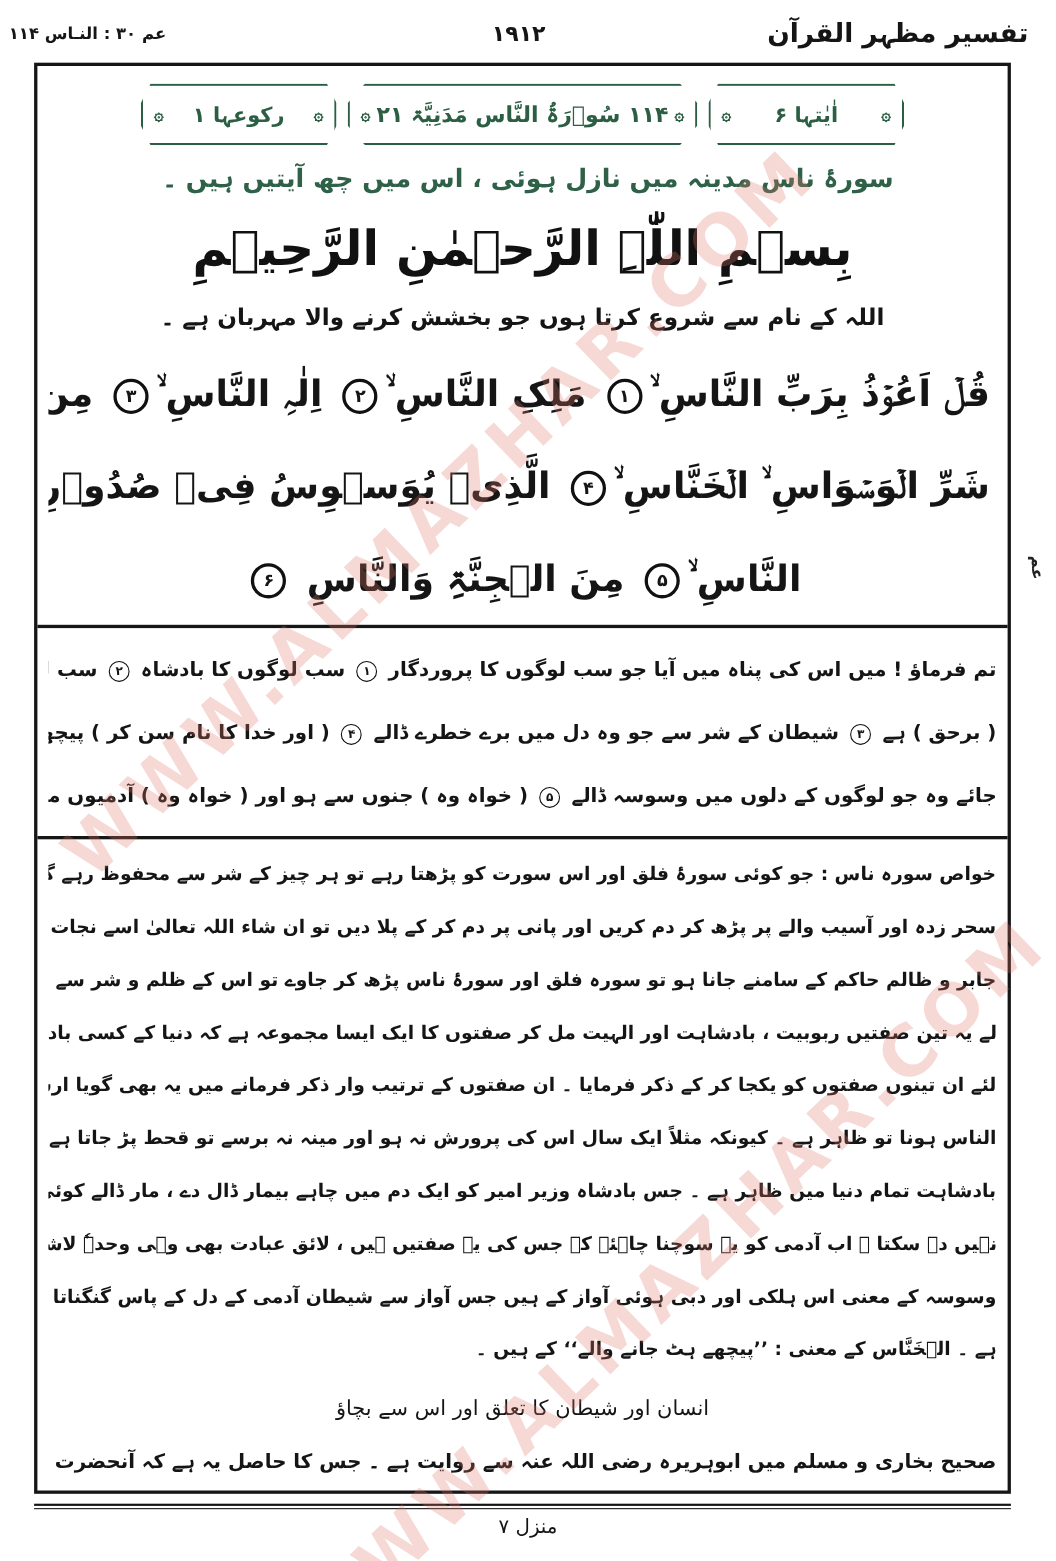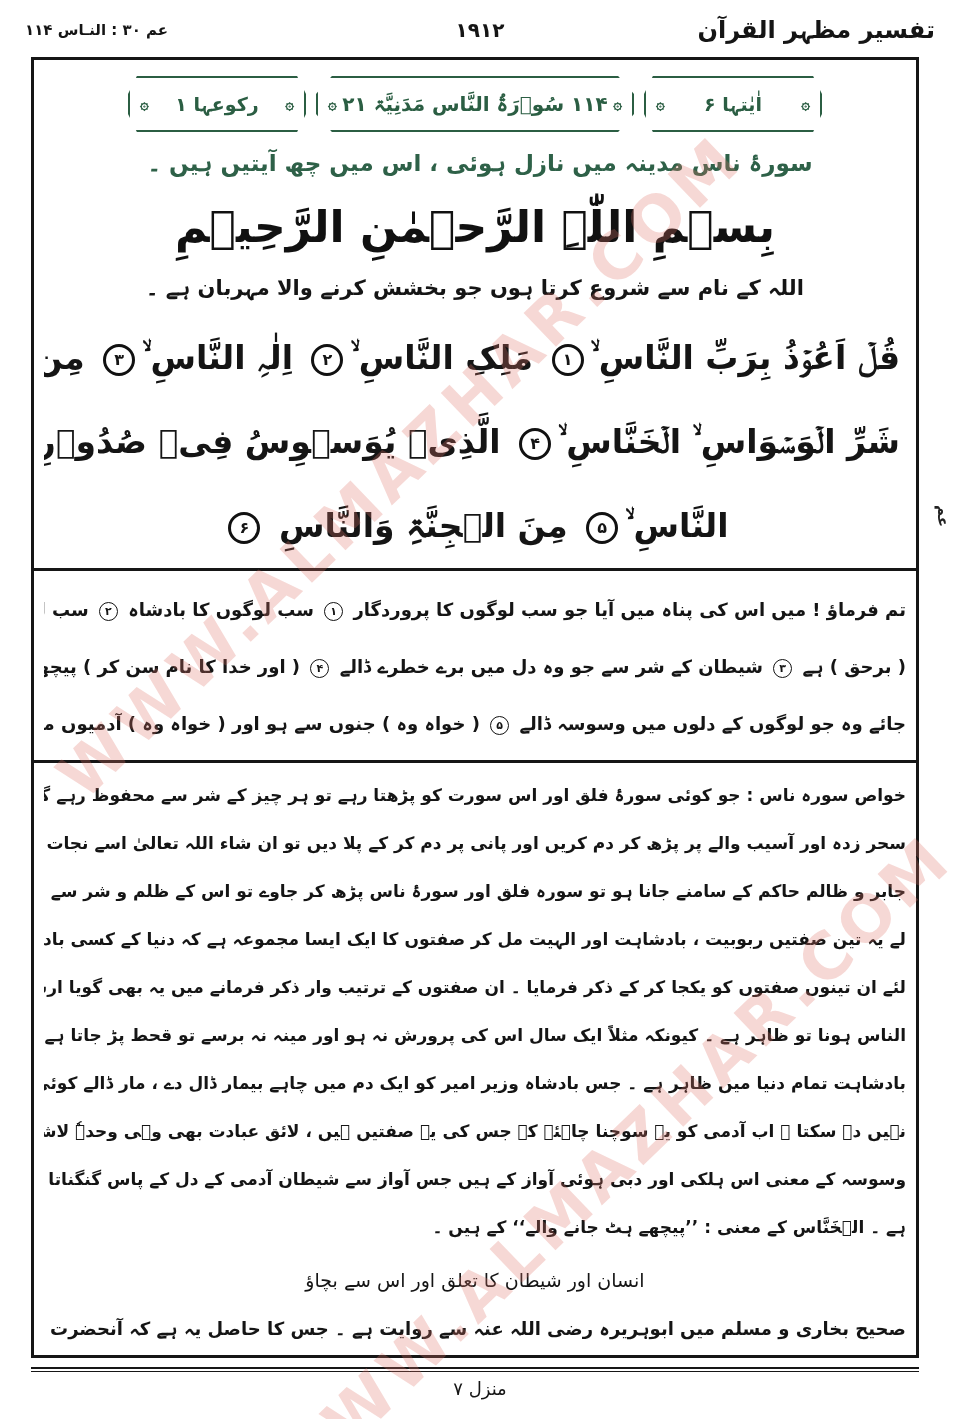--- a/index.html
+++ b/index.html
@@ -3,21 +3,21 @@
 <meta charset="utf-8">
 <style>
   * { margin:0; padding:0; box-sizing:border-box; }
   html,body { background:#ffffff; }
   body {
     width:960px; height:1419px; position:relative; overflow:hidden;
     font-family:"DejaVu Sans", sans-serif; color:#151515;
   }
   
   .pg-header {
-    position:absolute; top:10px; left:25px; right:25px; height:40px;
+    position:absolute; top:10px; left:8px; right:25px; height:40px;
     display:flex; align-items:center; justify-content:space-between;
     font-weight:bold;
     gap:31px;
   }
   .pg-header .h-left  { font-size:15px; direction:rtl; }
   .pg-header .h-center{ font-size:20px; position:absolute; left:50%; transform:translateX(-50%); }
   .pg-header .h-right { font-size:24px; direction:rtl;text-align:right; }
 
   
   .frame {

